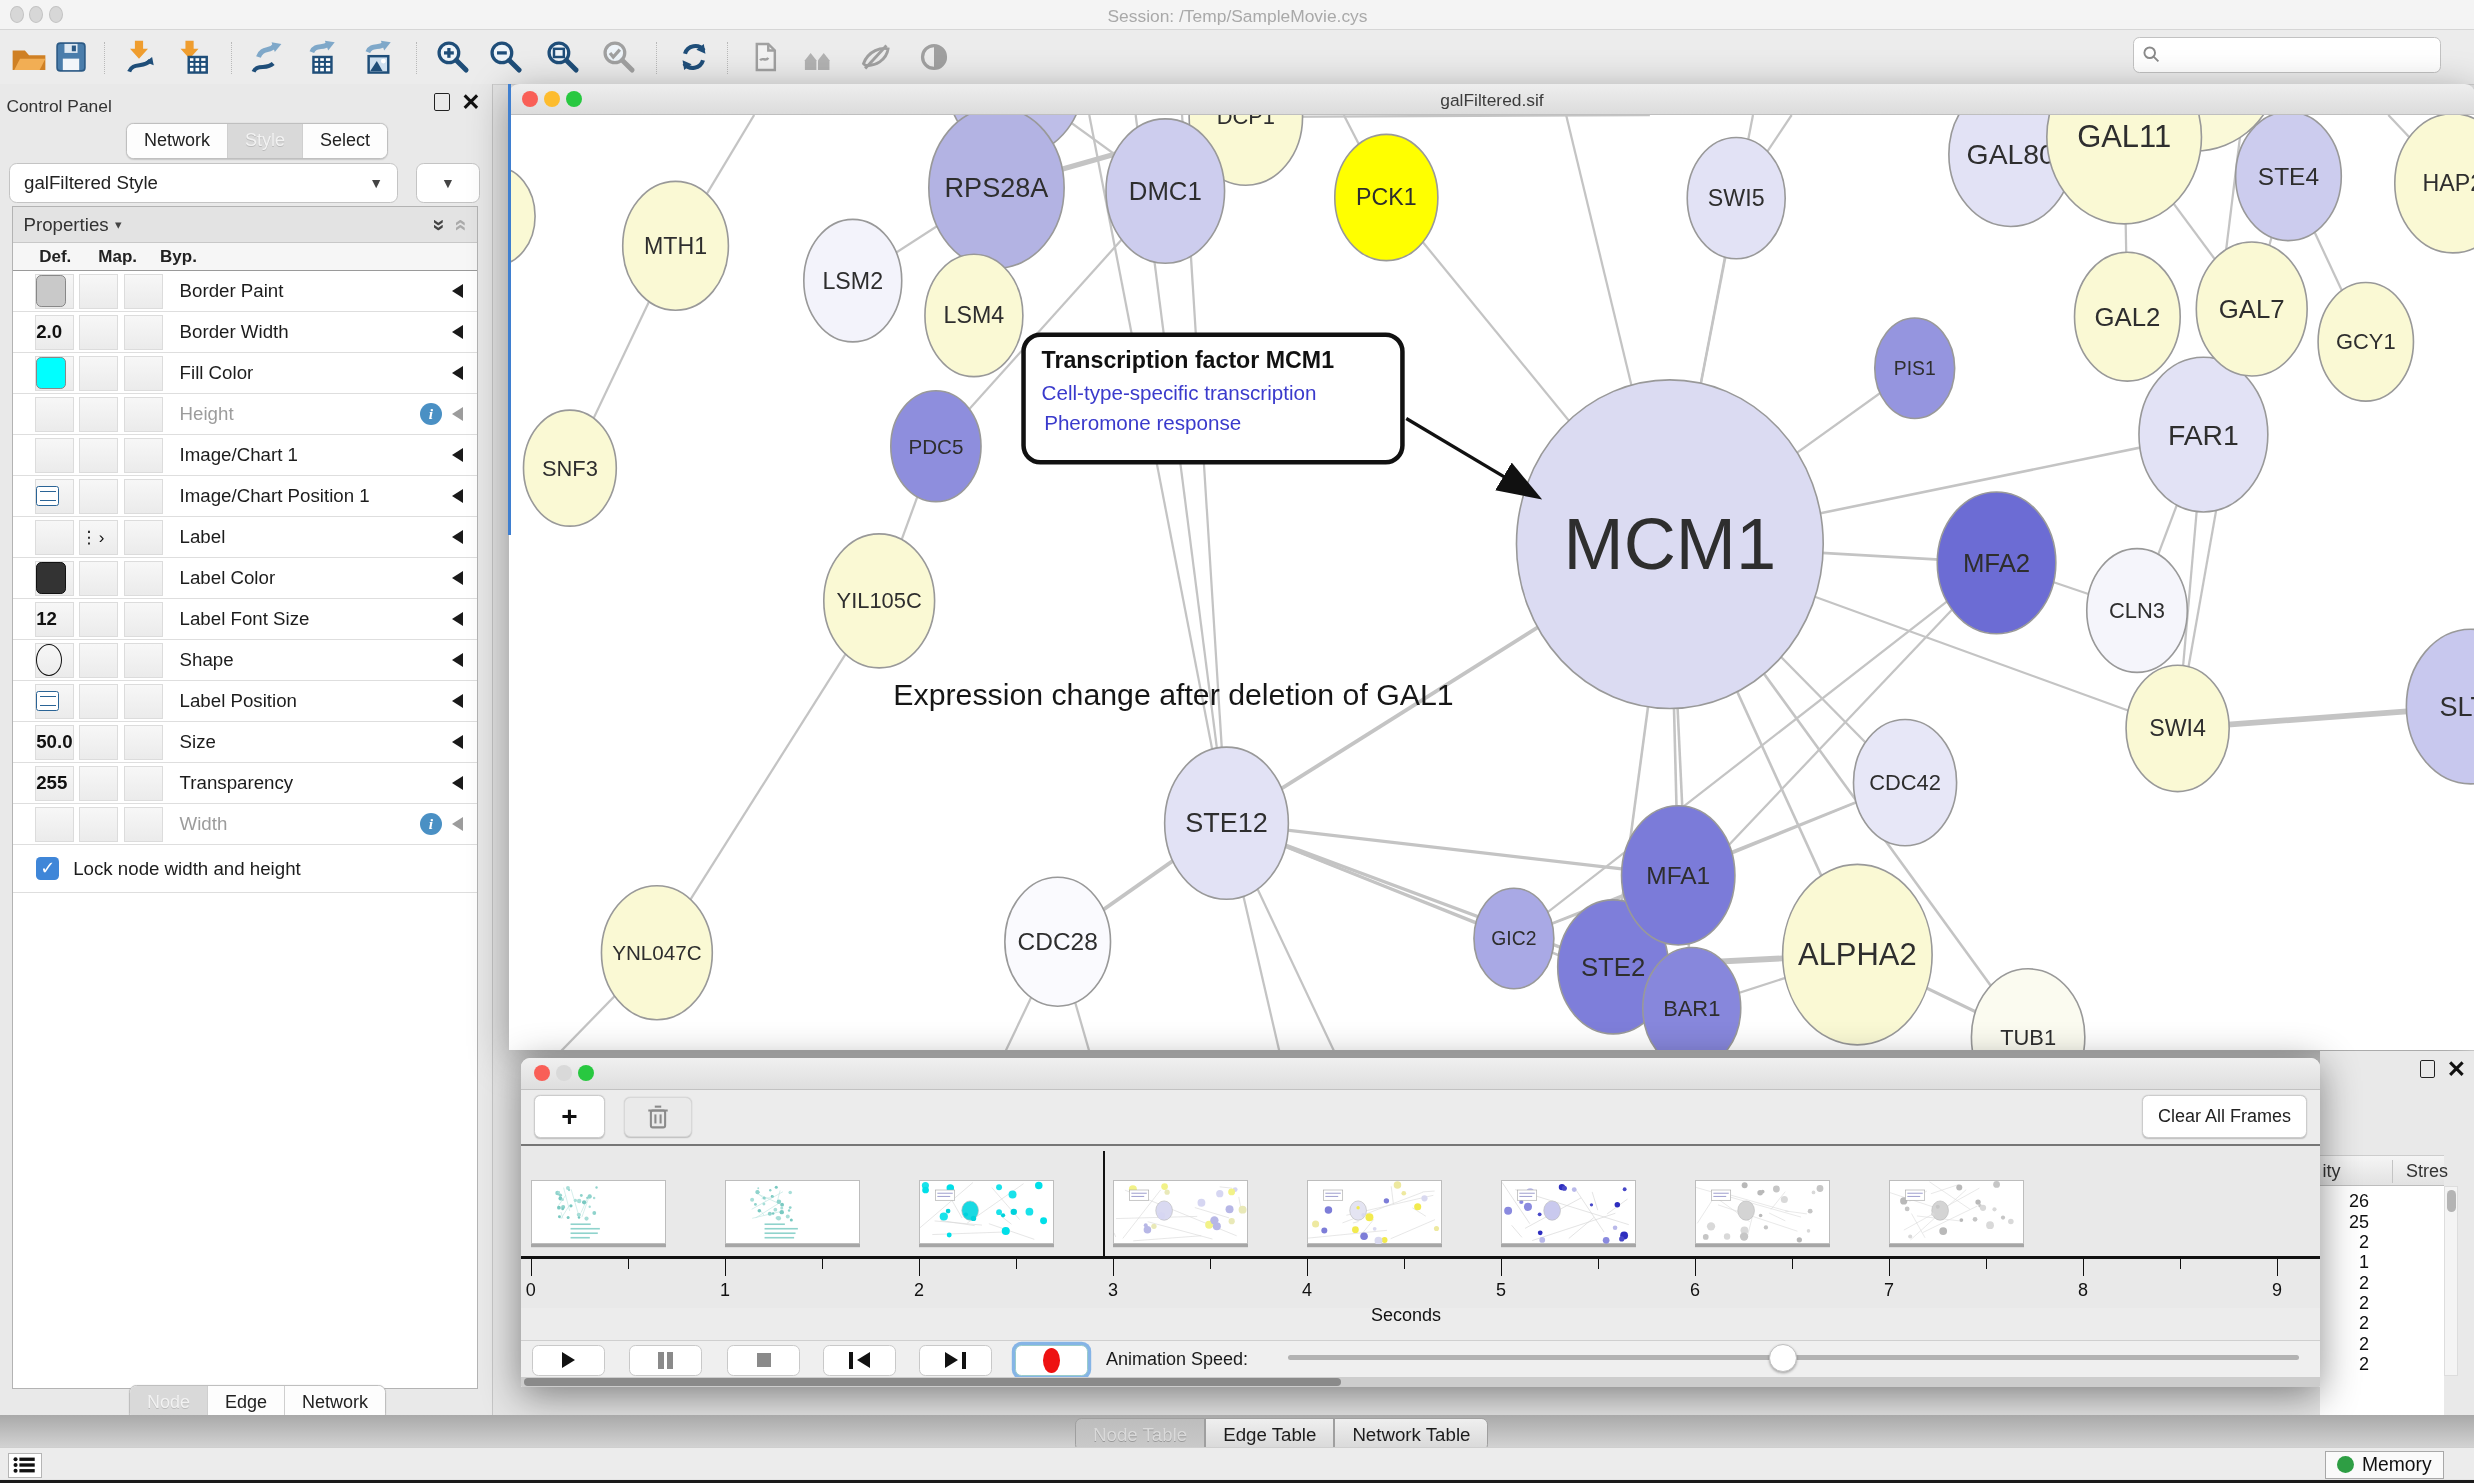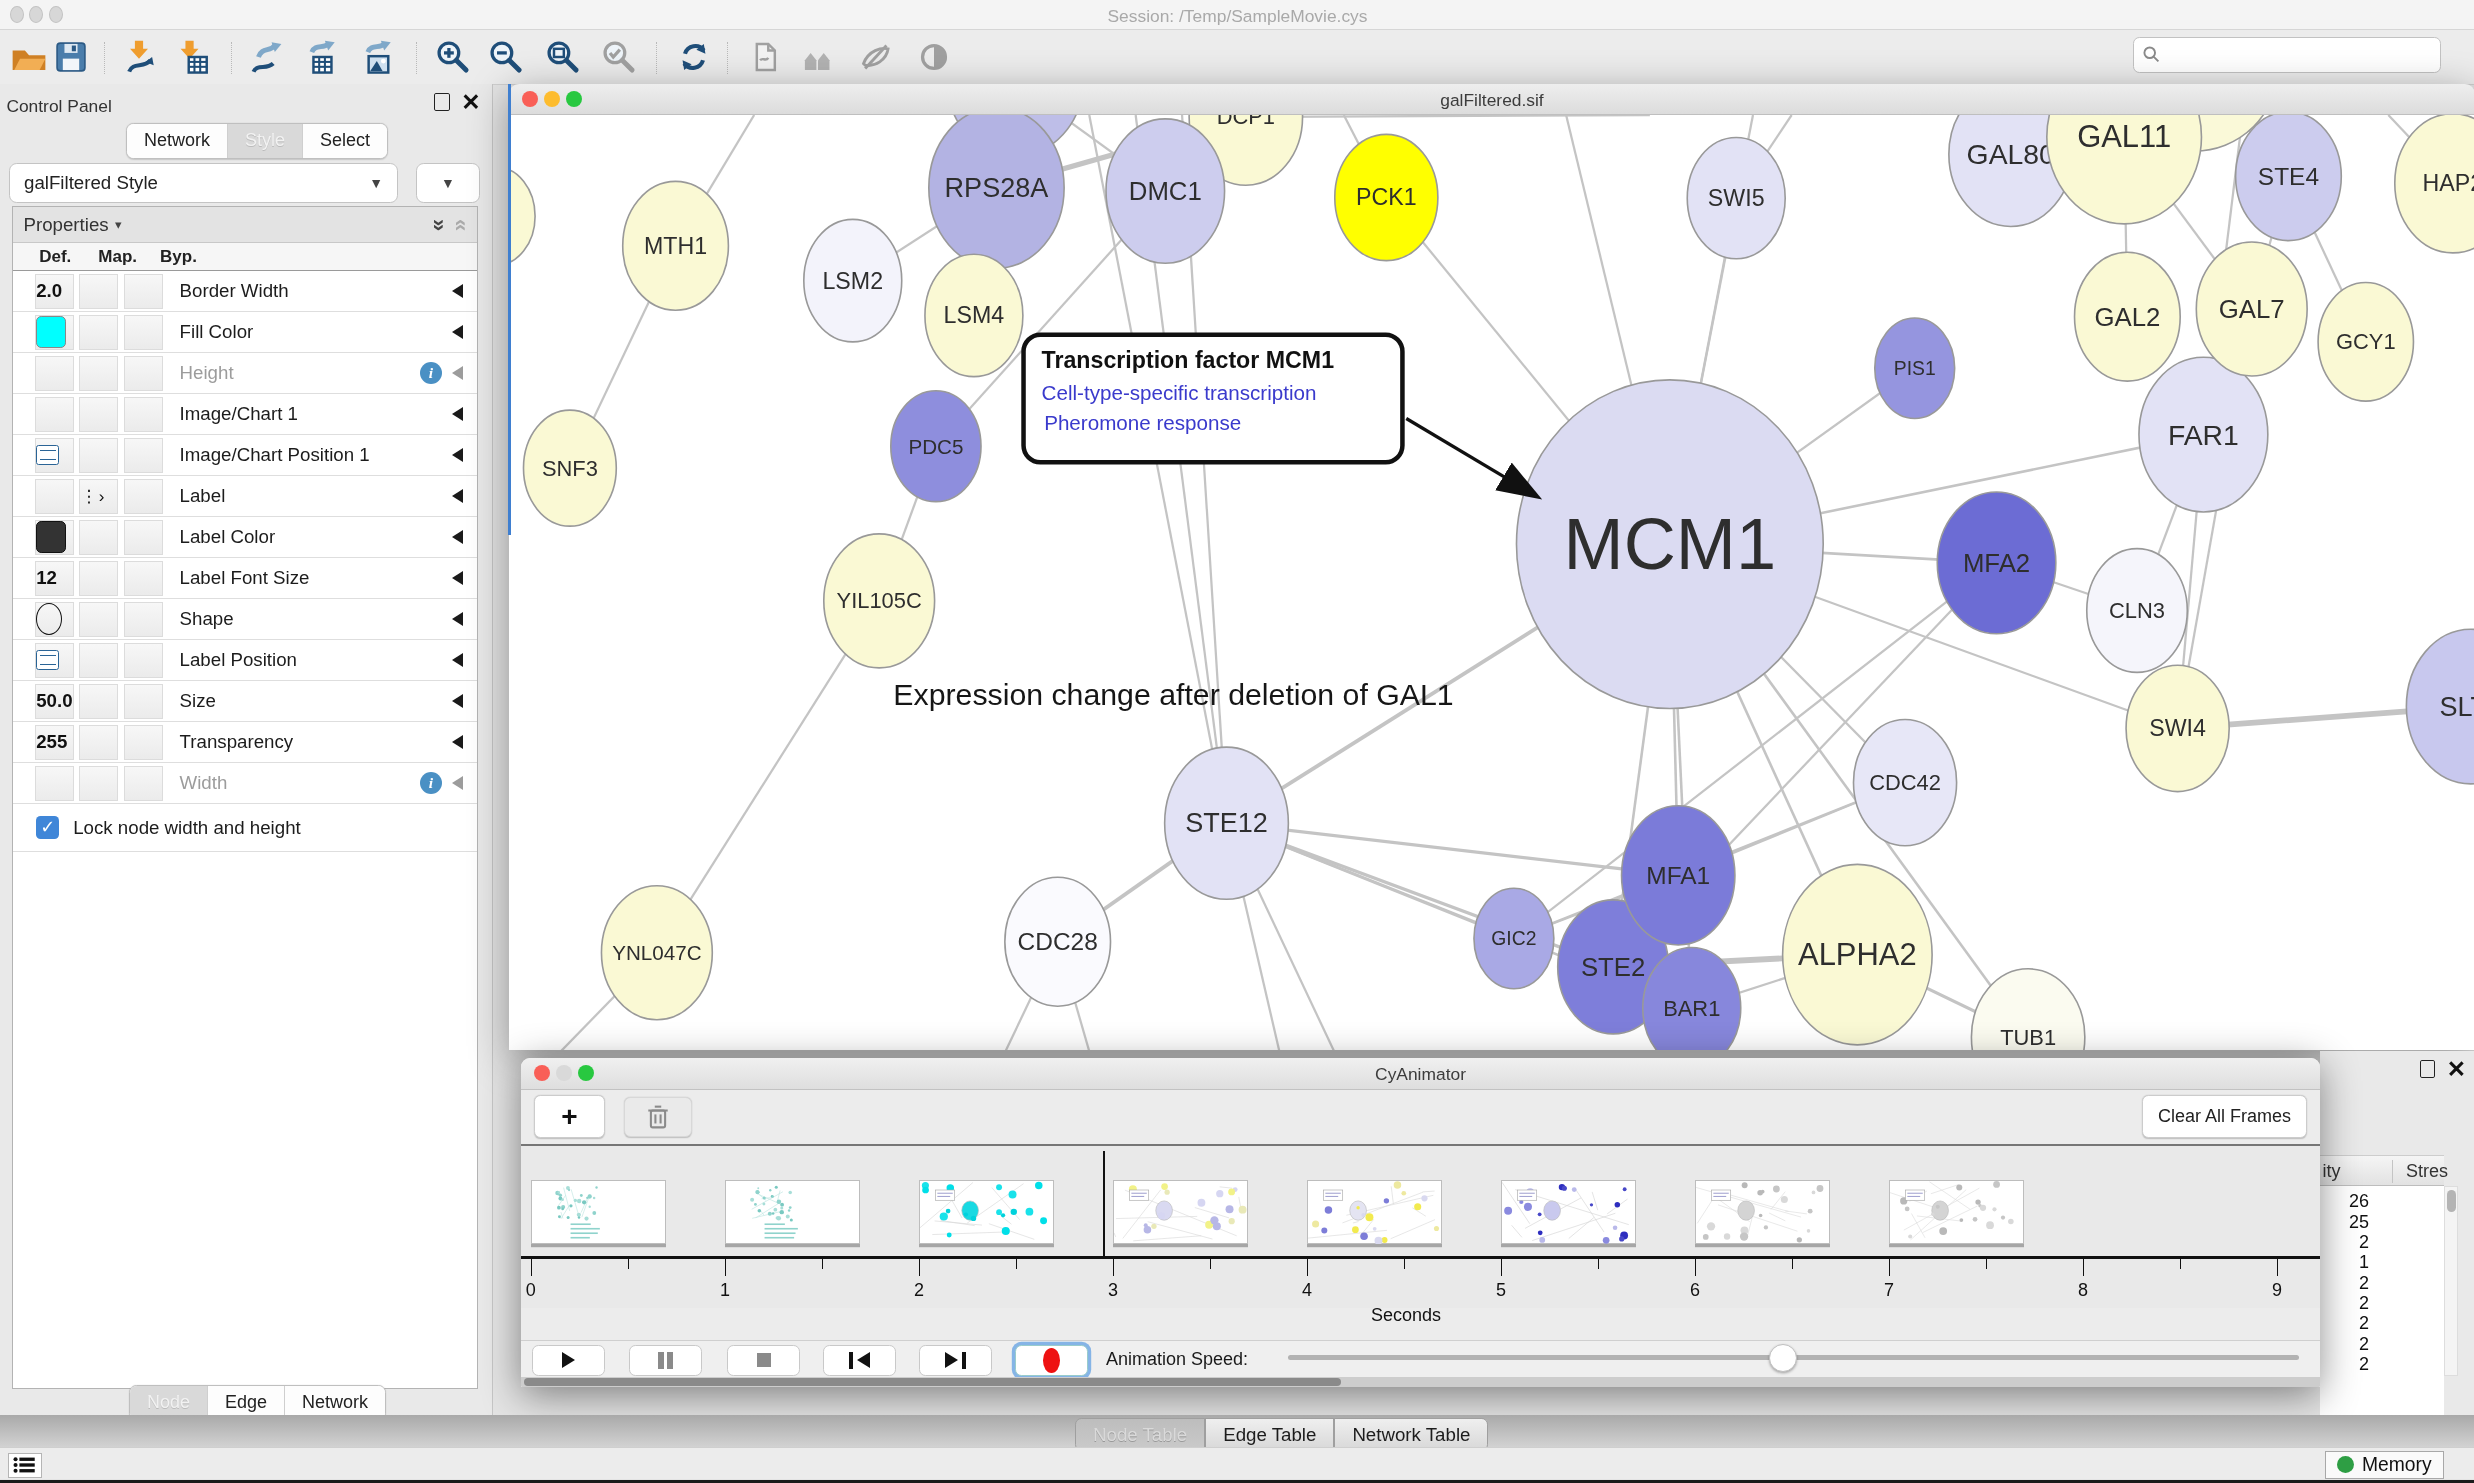--- a/index.html
+++ b/index.html
@@ -289,20 +289,30 @@
       <span style="flex:1"></span>
       <span class="chev" style="color:#444;">»</span>
       <span class="chev" style="color:#aaa;margin-left:9px;">«</span>
     </div>
     <div id="col-header">
       <span>Def.</span>
       <span>Map.</span>
       <span>Byp.</span>
     </div>
     <div id="prop-rows">
+        <div class="prow">
+          <span class="pcell">
+            <span class="swatch" style="background:#c9c9c9;border-color:#888"></span>
+          </span>
+    <span class="pcell"></span>
+    <span class="pcell"></span>
+    <span class="plabel">Border Paint</span>
+
+    <span class="arrow-l"></span>
+        </div>
         <div class="prow">
           <span class="pcell">
             <span class="defnum">2.0</span>
           </span>
     <span class="pcell"></span>
     <span class="pcell"></span>
     <span class="plabel">Border Width</span>
 
     <span class="arrow-l"></span>
         </div>
@@ -694,21 +704,20 @@
   <div id="rp-scroll" class="abs">
       <div id="rp-sthumb" class="abs"></div>
     </div>
 </div>
 
 <div id="animator" class="abs">
   <div id="anim-titlebar" class="abs">
     <span class="tl" style="left:13px;background:#f95f57;"></span>
     <span class="tl" style="left:35px;background:#d9d9d9;"></span>
     <span class="tl" style="left:57px;background:#28c840;"></span>
-    <div id="anim-title" class="abs">CyAnimator</div>
   </div>
   <div id="add-frame-btn" class="abtn">
       <span>+</span>
     </div>
   <div id="del-frame-btn" class="abtn">
     <svg width="22" height="26" viewBox="0 0 17 20">
         <g stroke="#8a8a8a" stroke-width="1.6" fill="none">
           <rect x="3" y="5" width="11" height="13" rx="1.5"></rect>
           <line x1="1" y1="5" x2="16" y2="5"></line>
           <line x1="6" y1="2" x2="11" y2="2"></line>

